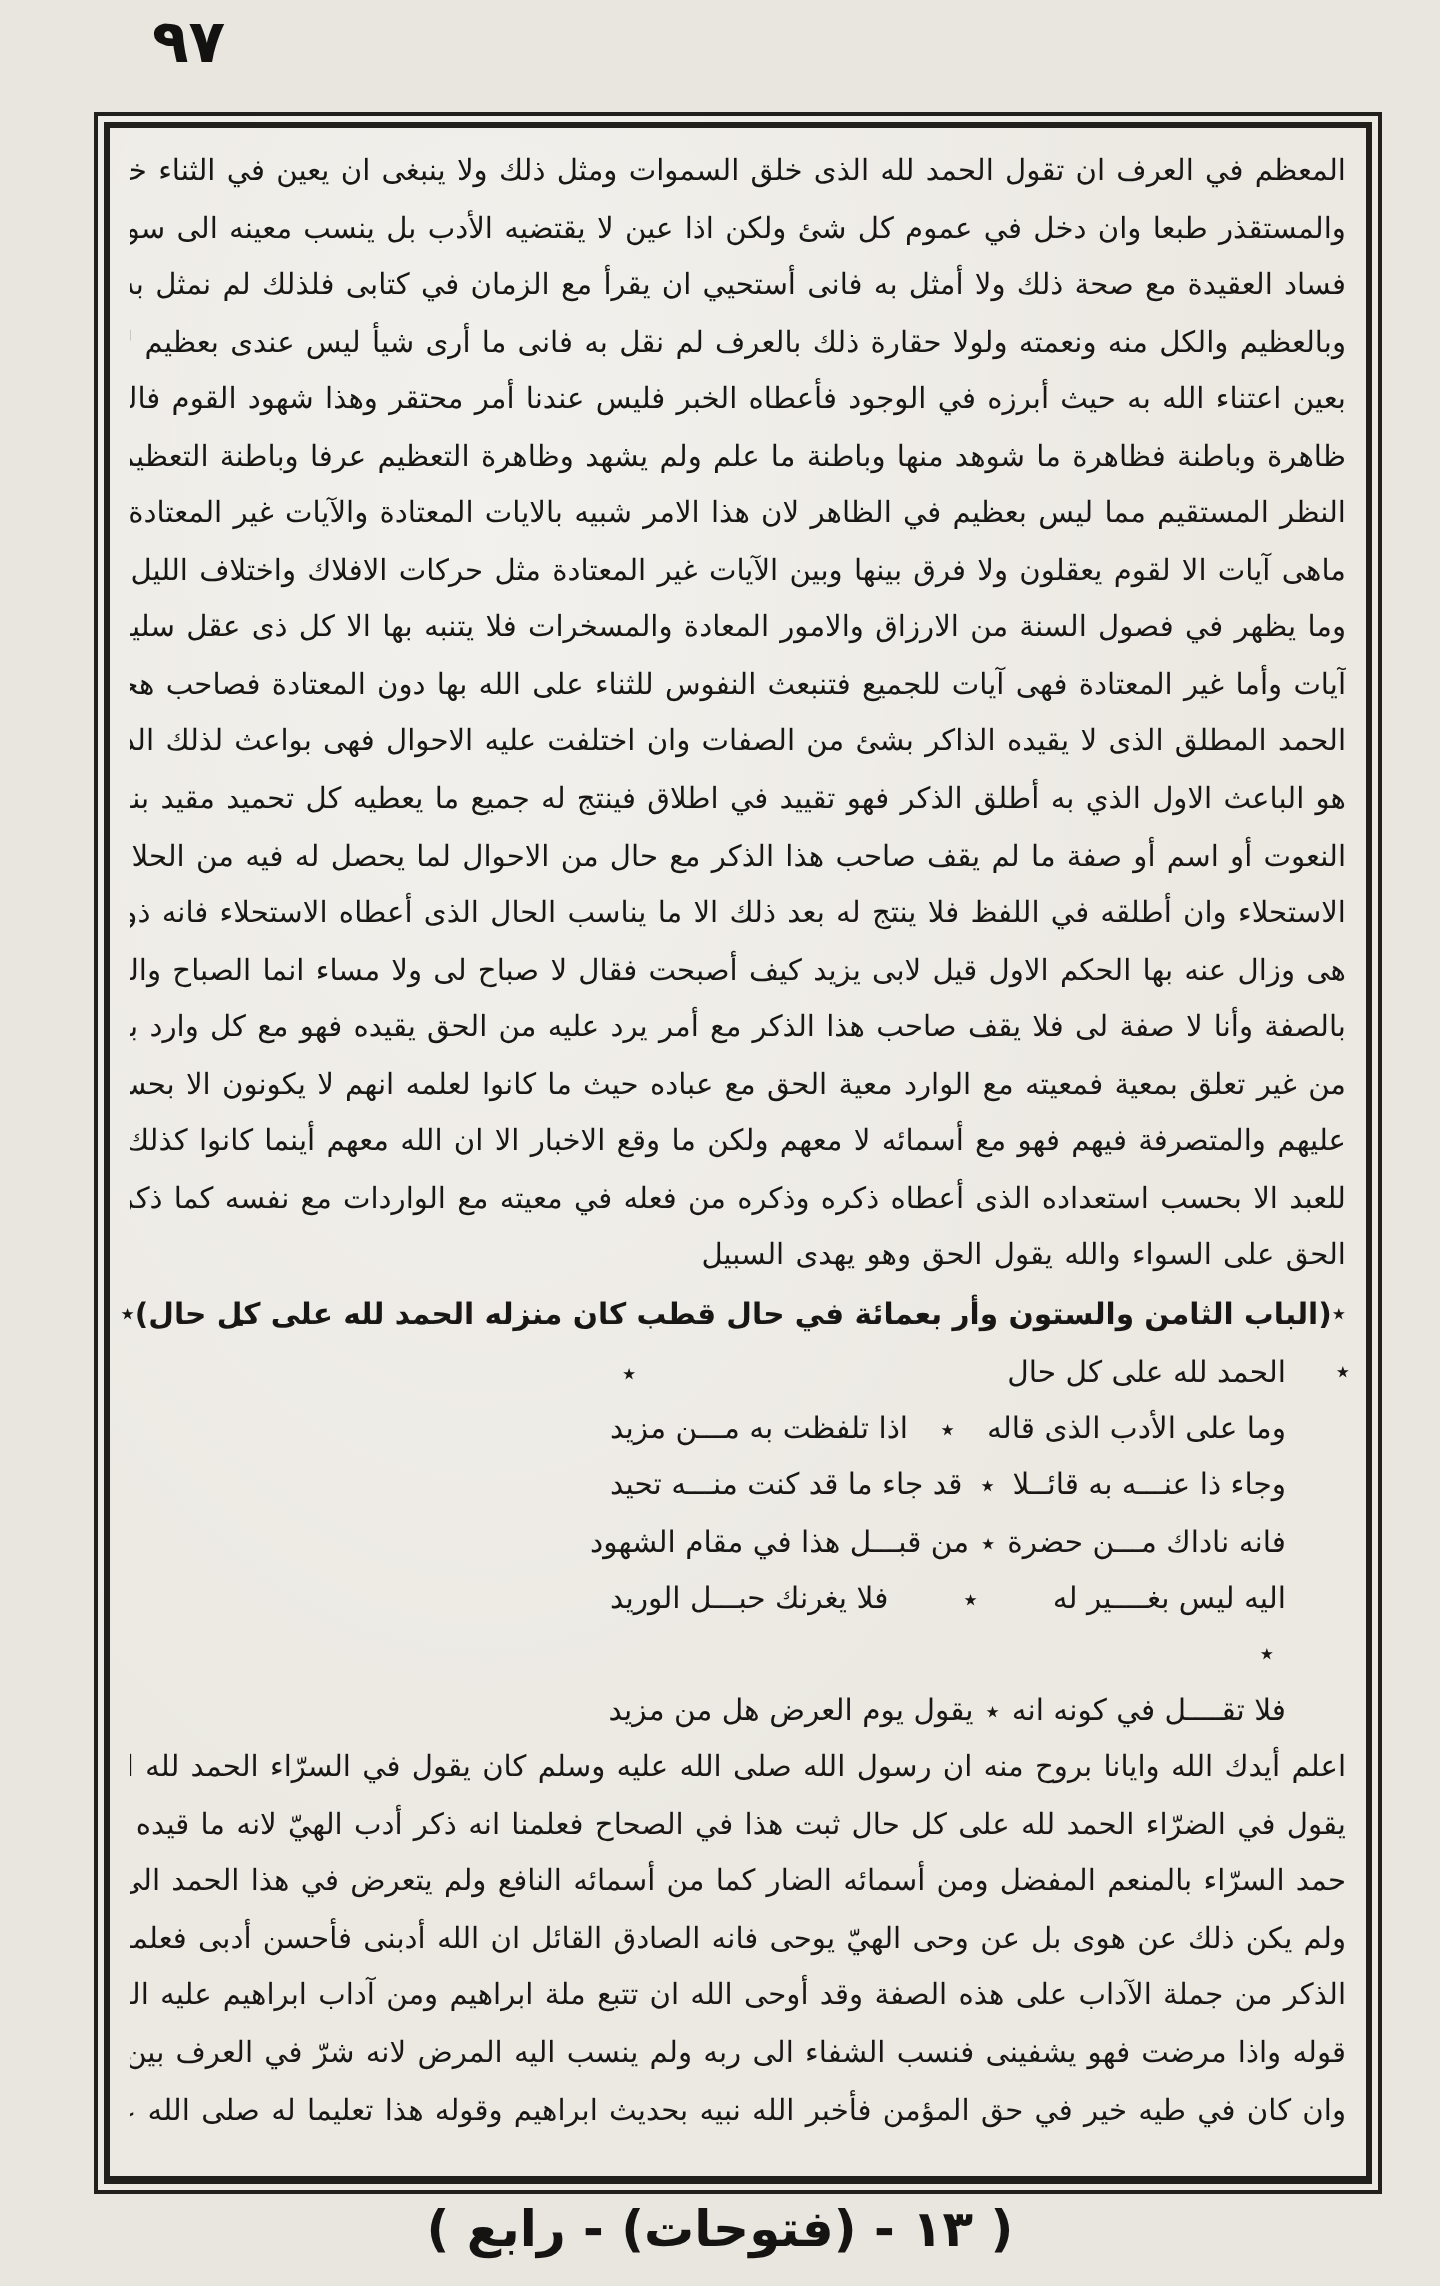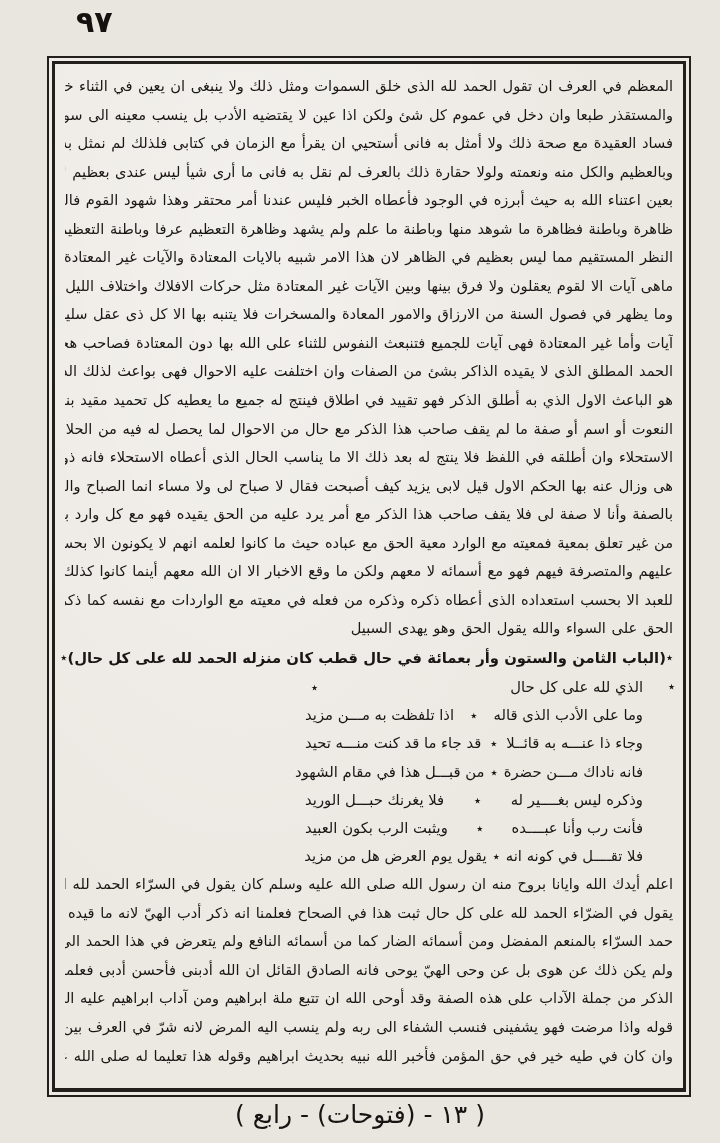--- a/index.html
+++ b/index.html
@@ -70,21 +70,21 @@
     line-height:28.2px;height:28.2px;
     white-space:nowrap;
   }
   .verse .sep{padding:0 6px;font-size:13px;}
   .verse .lead-star{
     position:absolute;right:-32px;top:0;font-size:13px;
   }
   .footer{
     position:absolute;left:0;top:1100px;width:720px;
     text-align:center;
-    font-size:25px;font-weight:normal;
+    font-size:25px;font-weight:bold;
     direction:rtl;
     color:#161412;
   }
 </style>
 </head>
 <body>
 
 <div class="page">
 
   <div class="page-number">٩٧</div>
@@ -115,48 +115,46 @@
         <div class="line short">الحق على السواء والله يقول الحق وهو يهدى السبيل</div>
       </div>
 
       <div class="chapter-heading">
         <span class="orn">٭</span><span>(الباب الثامن والستون وأر بعمائة في حال قطب كان منزله الحمد لله على كل حال)</span><span class="orn">٭</span>
         <span class="end-dot">·</span>
       </div>
 
       <div class="poem">
         <div class="verse">
-          <span>الذي لله على كل حال</span>
+          <span>الحمد لله على كل حال</span>
           <span class="sep">٭</span>
           <span class="lead-star">٭</span>
         </div>
         <div class="verse">
           <span>وما على الأدب الذى قاله</span>
           <span class="sep">٭</span>
           <span>اذا تلفظت به مـــن مزيد</span>
         </div>
         <div class="verse">
           <span>وجاء ذا عنـــه به قائــلا</span>
           <span class="sep">٭</span>
           <span>قد جاء ما قد كنت منـــه تحيد</span>
         </div>
         <div class="verse">
           <span>فانه ناداك مـــن حضرة</span>
           <span class="sep">٭</span>
           <span>من قبـــل هذا في مقام الشهود</span>
         </div>
         <div class="verse">
-          <span>وذكره ليس بغــــير له</span>
+          <span>اليه ليس بغــــير له</span>
           <span class="sep">٭</span>
           <span>فلا يغرنك حبـــل الوريد</span>
         </div>
         <div class="verse">
-          <span>فأنت رب وأنا عبــــده</span>
           <span class="sep">٭</span>
-          <span>ويثبت الرب بكون العبيد</span>
         </div>
         <div class="verse">
           <span>فلا تقــــل في كونه انه</span>
           <span class="sep">٭</span>
           <span>يقول يوم العرض هل من مزيد</span>
         </div>
       </div>
 
       <div>
         <div class="line">اعلم أيدك الله وايانا بروح منه ان رسول الله صلى الله عليه وسلم كان يقول في السرّاء الحمد لله المنعم المفضل وكان</div>

